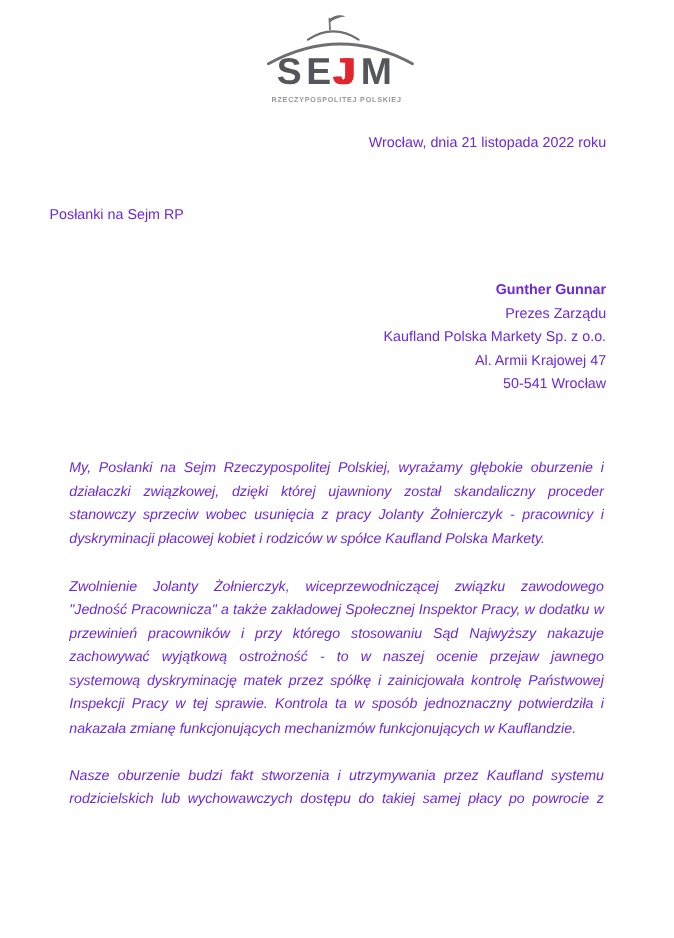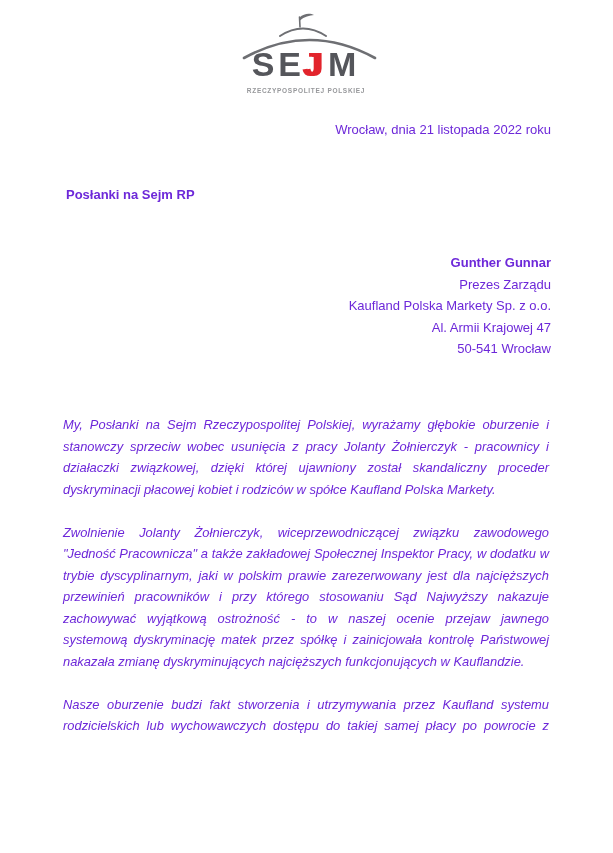--- a/index.html
+++ b/index.html
@@ -12,21 +12,21 @@
     overflow:hidden;
   }
   
   .logo { position:absolute; top:12px; left:225px; width:162px; height:88px; }
   .logo-word   { font-family:"Liberation Sans", sans-serif; font-weight:bold; font-size:34px; letter-spacing:4px; }
   .logo-word-extra { font-family:"Liberation Sans", sans-serif; font-weight:bold; font-size:34px; }
   .logo-sub    { font-family:"Liberation Sans", sans-serif; font-size:6.5px; letter-spacing:0.7px; font-weight:bold; }
   
   .date { position:absolute; top:122px; right:62px; font-size:13px;text-align:right; }
   
-  .sender { position:absolute; top:187px; left:66px; font-size:13px; font-weight:bold; }
+  .sender { position:absolute; top:187px; left:45px; font-size:13px; font-weight:normal; }
   
   .recipient { position:absolute; top:252px; right:62px; text-align:right; font-size:13px; line-height:21.5px; }
   .recipient .name { font-weight:bold; }
   
   .letter-body { position:absolute; top:414px; left:63px; width:486px; font-size:12.9px; line-height:21.5px; }
   .para { margin:0 0 21.5px 0;font-style:italic; }
   .ln { text-align:justify; text-align-last:justify; }
   .ln.last { text-align-last:left; }
 </style>
 </head>
@@ -62,33 +62,33 @@
     <div>Prezes Zarządu</div>
     <div>Kaufland Polska Markety Sp. z o.o.</div>
     <div>Al. Armii Krajowej 47</div>
     <div>50-541 Wrocław</div>
   </div>
 
   <div class="letter-body">
 
     <div class="para">
       <div class="ln">My, Posłanki na Sejm Rzeczypospolitej Polskiej, wyrażamy głębokie oburzenie i</div>
+      <div class="ln">działaczki związkowej, dzięki której ujawniony został skandaliczny proceder</div>
       <div class="ln">stanowczy sprzeciw wobec usunięcia z pracy Jolanty Żołnierczyk - pracownicy i</div>
-      <div class="ln">działaczki związkowej, dzięki której ujawniony został skandaliczny proceder</div>
       <div class="ln last">dyskryminacji płacowej kobiet i rodziców w spółce Kaufland Polska Markety.</div>
     </div>
 
     <div class="para">
       <div class="ln">Zwolnienie Jolanty Żołnierczyk, wiceprzewodniczącej związku zawodowego</div>
       <div class="ln">"Jedność Pracownicza" a także zakładowej Społecznej Inspektor Pracy, w dodatku w</div>
-      <div class="ln">trybie dyscyplinarnym, jaki w polskim prawie zarezerwowany jest dla najcięższych</div>
       <div class="ln">przewinień pracowników i przy którego stosowaniu Sąd Najwyższy nakazuje</div>
       <div class="ln">zachowywać wyjątkową ostrożność - to w naszej ocenie przejaw jawnego</div>
       <div class="ln">systemową dyskryminację matek przez spółkę i zainicjowała kontrolę Państwowej</div>
-      <div class="ln last">nakazała zmianę dyskryminujących najcięższych funkcjonujących w Kauflandzie.</div>
+      <div class="ln">Inspekcji Pracy w tej sprawie. Kontrola ta w sposób jednoznaczny potwierdziła i</div>
+      <div class="ln last">nakazała zmianę funkcjonujących mechanizmów funkcjonujących w Kauflandzie.</div>
     </div>
 
     <div class="para">
       <div class="ln">Nasze oburzenie budzi fakt stworzenia i utrzymywania przez Kaufland systemu</div>
       <div class="ln">rodzicielskich lub wychowawczych dostępu do takiej samej płacy po powrocie z</div>
     </div>
 
   </div>
 
 </div>

